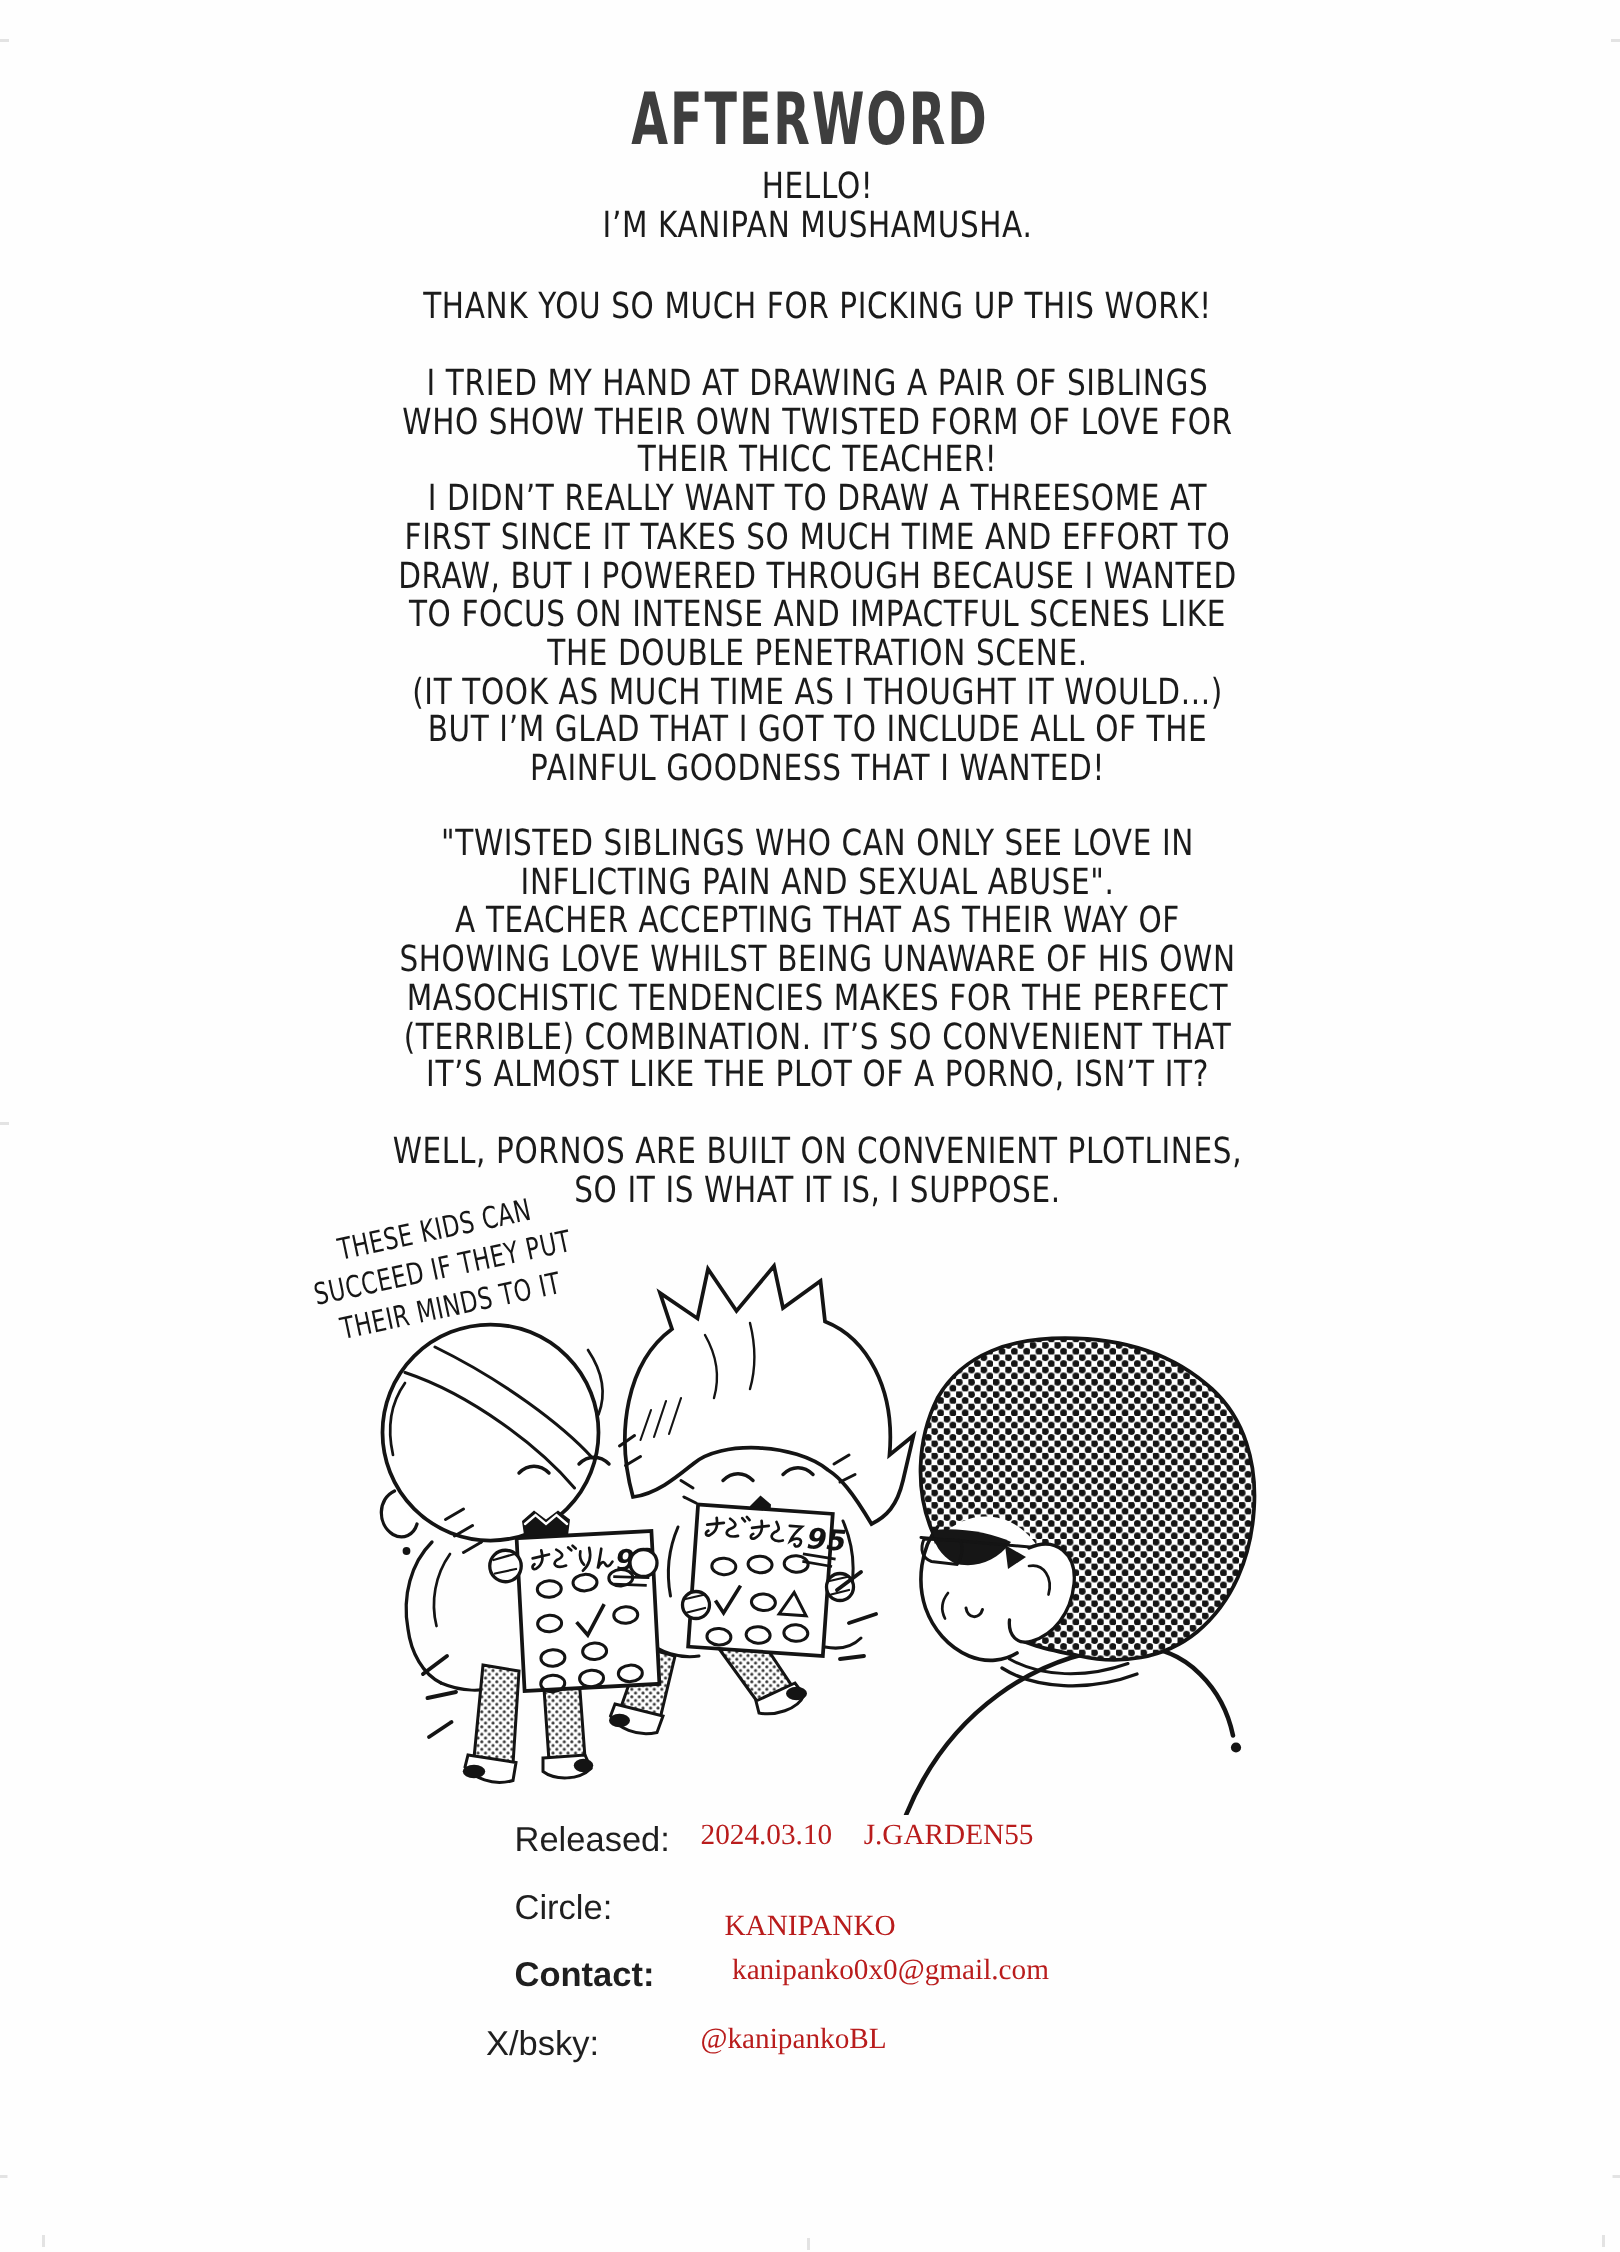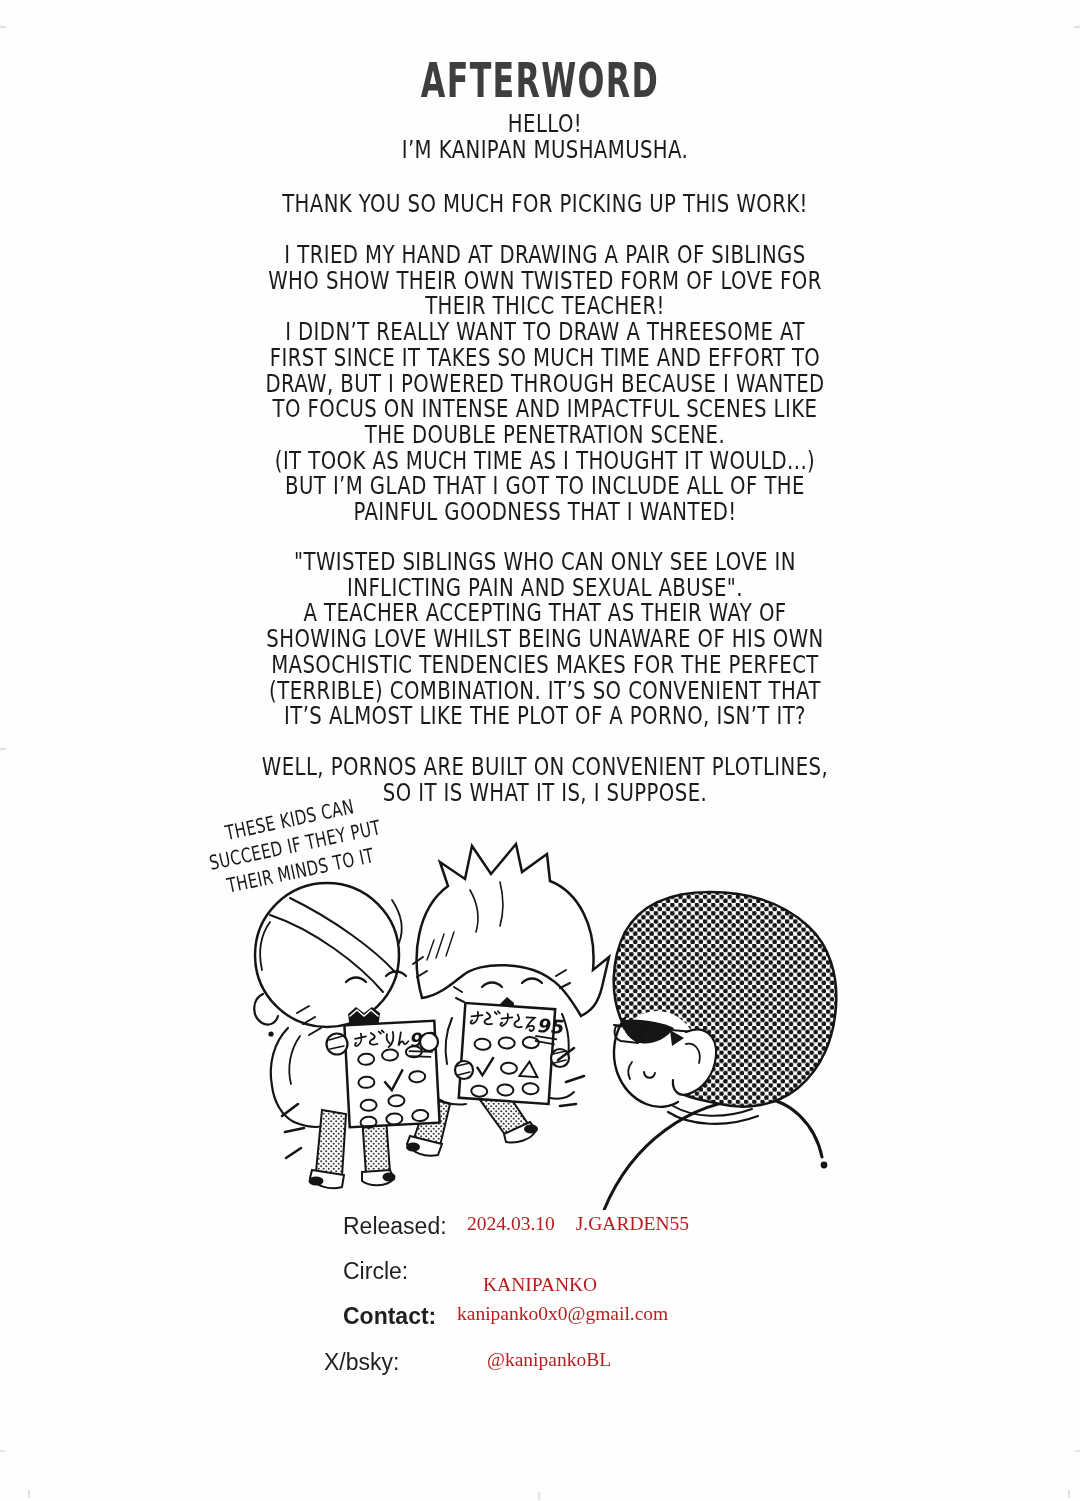--- a/index.html
+++ b/index.html
@@ -245,23 +245,23 @@
 </svg>
 
 <div>
   <div class="abs credit-label" style="top:1213px;left:343px;">Released:</div>
   <div class="abs credit-value" style="top:1213px;left:467px;">
     <span>2024.03.10</span><span class="cv2">J.GARDEN55</span>
   </div>
   <div class="abs credit-label" style="top:1258px;left:343px;">Circle:</div>
   <div class="abs credit-value" style="top:1274px;left:467px;margin-left:16px;">KANIPANKO</div>
   <div class="abs credit-label" style="top:1303px;left:343px;font-weight:bold;">Contact:</div>
-  <div class="abs credit-value" style="top:1303px;left:457px;">kanipanko0x0@gmail.com</div>
+  <div class="abs credit-value" style="top:1303px;left:488px;">kanipanko0x0@gmail.com</div>
   <div class="abs credit-label" style="top:1349px;left:324px;">X/bsky:</div>
-  <div class="abs credit-value" style="top:1349px;left:467px;margin-left:20px;">@kanipankoBL</div>
+  <div class="abs credit-value" style="top:1349px;left:467px;">@kanipankoBL</div>
 </div>
 
 <div class="rm" style="left:0;top:26px;width:6px;height:2px;"></div>
 <div class="rm" style="left:1074px;top:26px;width:6px;height:2px;"></div>
 <div class="rm" style="left:0;top:748px;width:6px;height:2px;"></div>
 <div class="rm" style="left:0;top:1450px;width:5px;height:2px;"></div>
 <div class="rm" style="left:1075px;top:1450px;width:5px;height:2px;"></div>
 <div class="rm" style="left:28px;top:1490px;width:2px;height:8px;"></div>
 <div class="rm" style="left:538px;top:1492px;width:2px;height:8px;"></div>
 <div class="rm" style="left:1068px;top:1490px;width:2px;height:8px;"></div>

